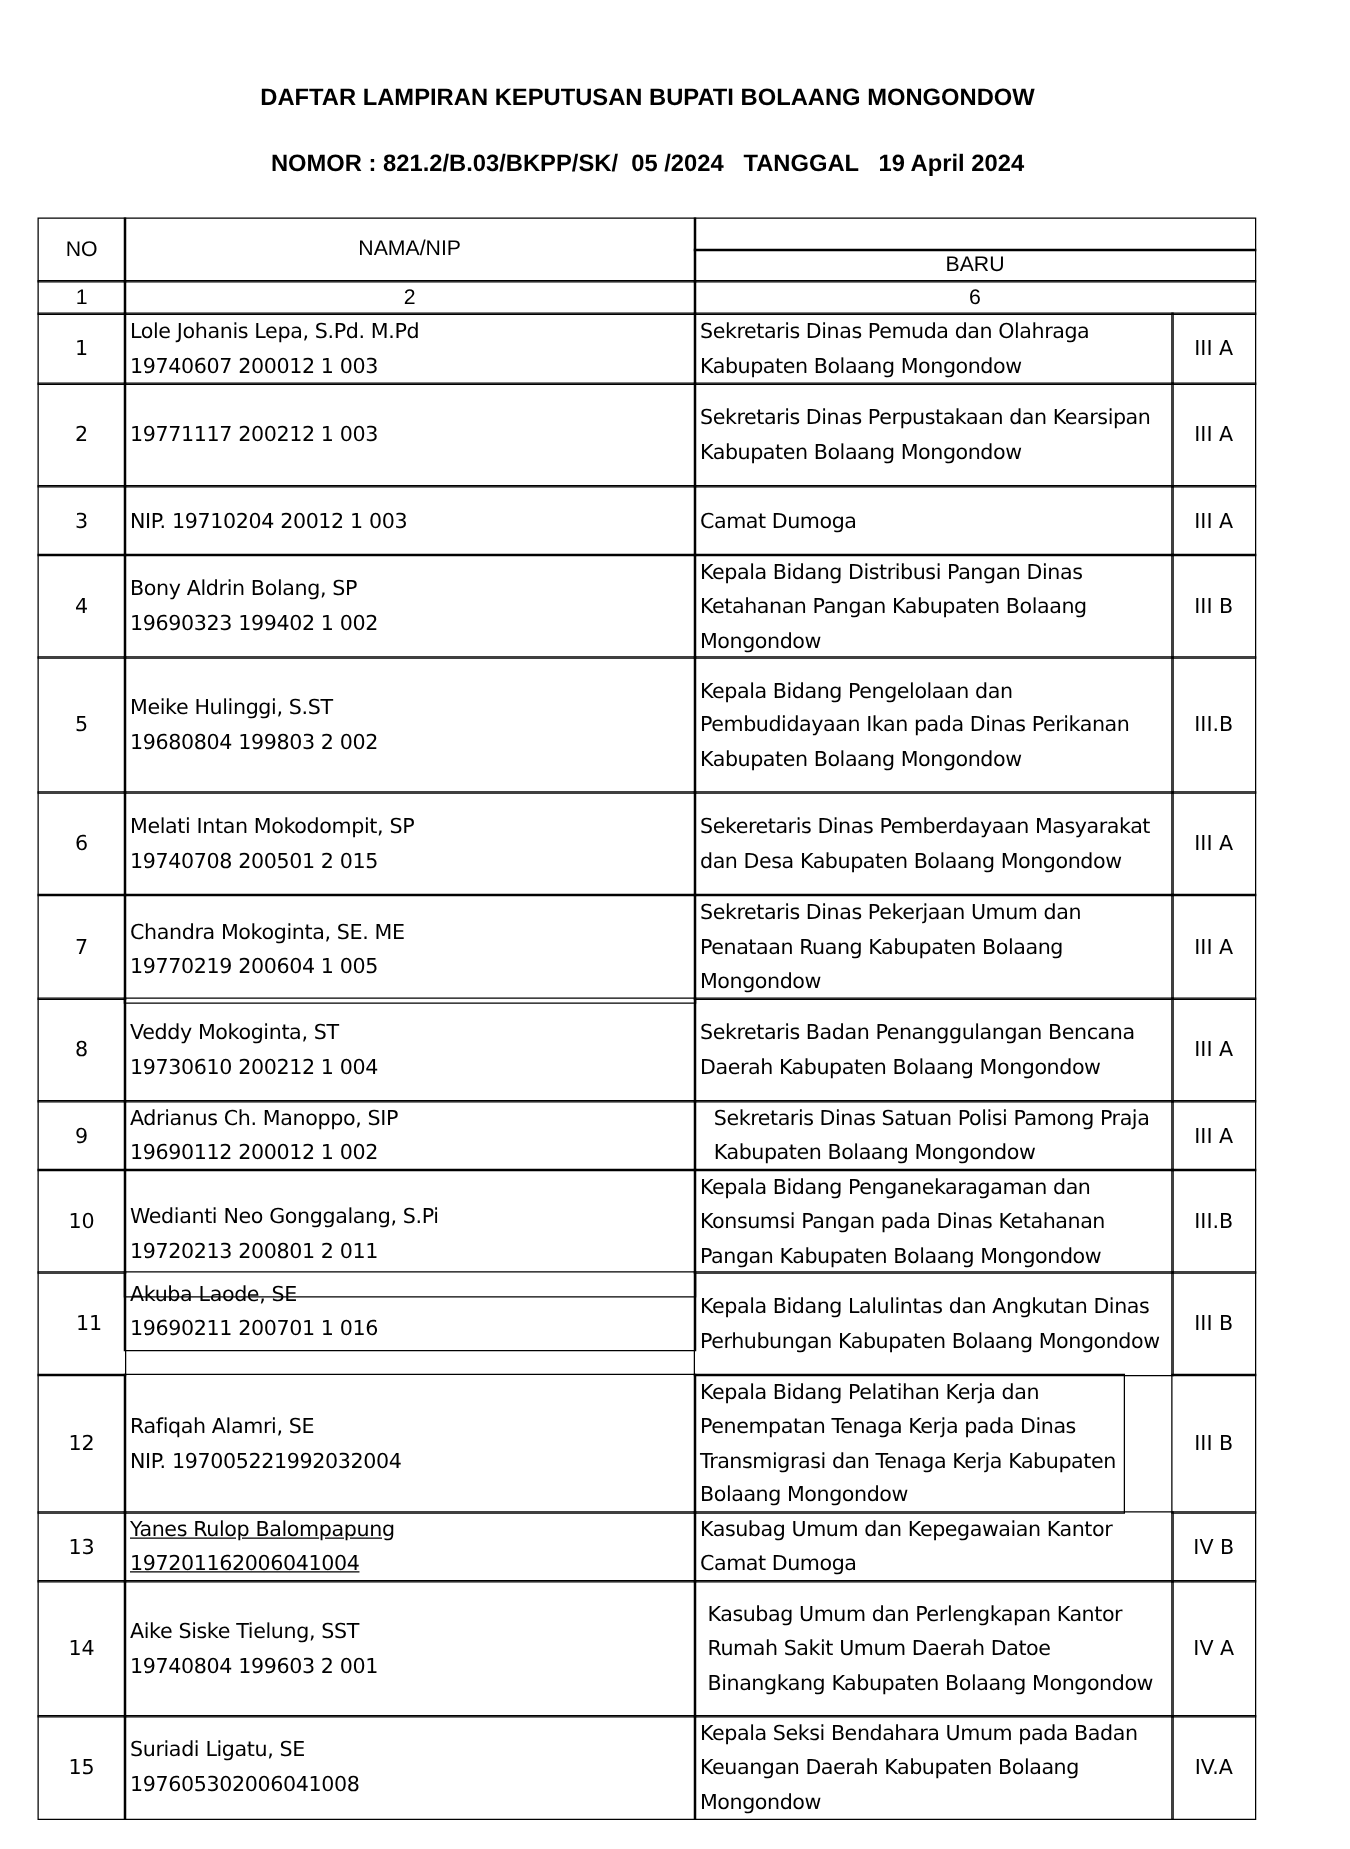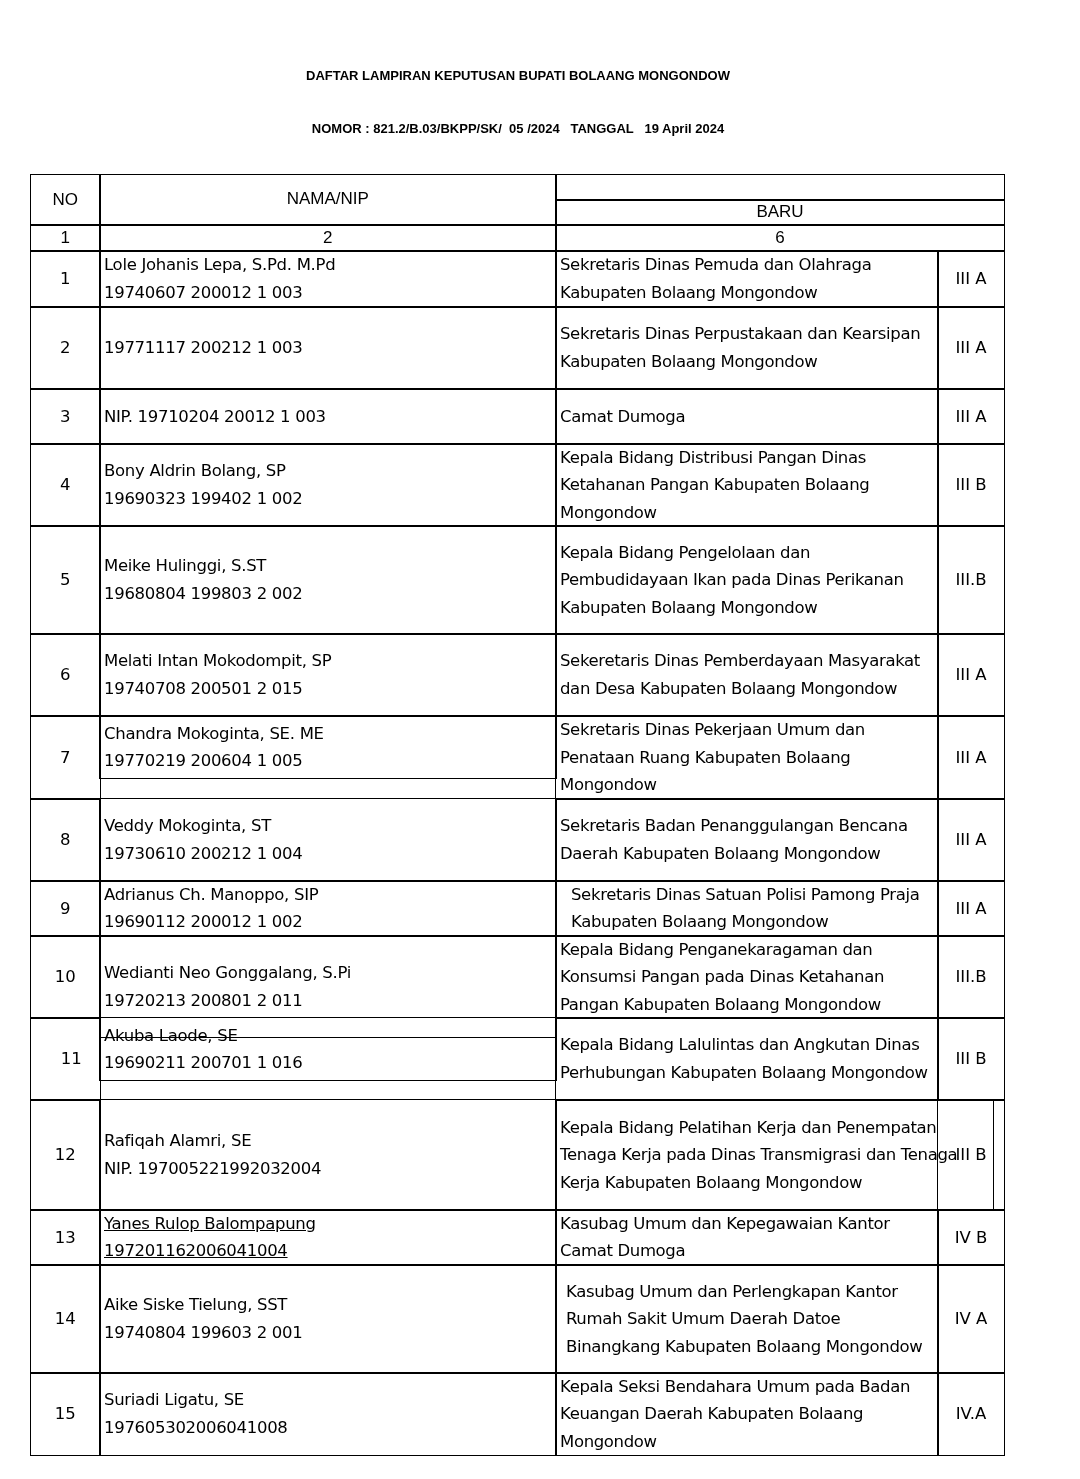--- a/index.html
+++ b/index.html
@@ -1,19 +1,19 @@
 <!DOCTYPE html>
 <html><head>
 <meta charset="utf-8">
 <style>
   html, body { margin: 0; padding: 0; background: #ffffff; }
   body { width: 1080px; height: 1479px; position: relative; overflow: hidden; color: #000; }
   .title {
     position: absolute; left: 0; width: 1036px; text-align: center;
-    font-family: "Liberation Sans", sans-serif; font-weight: bold; font-size: 13px;
+    font-family: "Liberation Sans", sans-serif; font-weight: bold; font-size: 19px;
   }
   #t1 { top: 68px; }
   #t2 { top: 121px; white-space: pre; }
   .tbl { position: absolute; left: 30px; top: 174px; width: 975px; }
   .cell {
     position: absolute; box-sizing: border-box;
     border: 1.5px solid #000;
     display: flex; align-items: center;
   }
   .hdr { font-family: "Liberation Sans", sans-serif; font-size: 17px; justify-content: center; }
@@ -134,21 +134,21 @@
   <div class="cell body-txt left" style="left: 525px; width: 383.5px; top: 459px; height: 83.5px;">
     <span class="pos-text">Sekeretaris Dinas Pemberdayaan Masyarakat dan Desa Kabupaten Bolaang Mongondow</span>
   </div>
   <div class="cell body-txt center" style="left: 907px; width: 68px; top: 459px; height: 83.5px;">
     <span>III A</span>
   </div>
 
   <div class="cell body-txt center" style="left: 0px; width: 70.5px; top: 541px; height: 84.5px;">
     <span>7</span>
   </div>
-  <div class="cell body-txt left multi" style="left: 69px; width: 457.5px; top: 541px; height: 64px;">
+  <div class="cell body-txt left multi" style="left: 69px; width: 457.5px; top: 541px; height: 88px;">
     <span class="name-line">Chandra Mokoginta, SE. ME</span>
     <span class="nip-line">19770219 200604 1 005</span>
   </div>
   <div class="cell body-txt left" style="left: 525px; width: 383.5px; top: 541px; height: 84.5px;">
     <span class="pos-text">Sekretaris Dinas Pekerjaan Umum dan Penataan Ruang Kabupaten Bolaang Mongondow</span>
   </div>
   <div class="cell body-txt center" style="left: 907px; width: 68px; top: 541px; height: 84.5px;">
     <span>III A</span>
   </div>
 
@@ -208,21 +208,21 @@
     <span>III B</span>
   </div>
 
   <div class="cell body-txt center" style="left: 0px; width: 70.5px; top: 925px; height: 111.5px;">
     <span>12</span>
   </div>
   <div class="cell body-txt left multi" style="left: 69px; width: 457.5px; top: 925px; height: 111.5px;">
     <span class="name-line">Rafiqah Alamri, SE</span>
     <span class="nip-line">NIP. 197005221992032004</span>
   </div>
-  <div class="cell body-txt left" style="left: 525px; width: 439px; top: 925px; height: 111.5px;">
+  <div class="cell body-txt left" style="left: 525px; width: 345px; top: 925px; height: 111.5px;">
     <span class="pos-text">Kepala Bidang Pelatihan Kerja dan Penempatan Tenaga Kerja pada Dinas Transmigrasi dan Tenaga Kerja Kabupaten Bolaang Mongondow</span>
   </div>
   <div class="cell body-txt center" style="left: 907px; width: 68px; top: 925px; height: 111.5px;">
     <span>III B</span>
   </div>
 
   <div class="cell body-txt center" style="left: 0px; width: 70.5px; top: 1035px; height: 56.5px;">
     <span>13</span>
   </div>
   <div class="cell body-txt left multi" style="left: 69px; width: 457.5px; top: 1035px; height: 56.5px; text-decoration: underline;">

